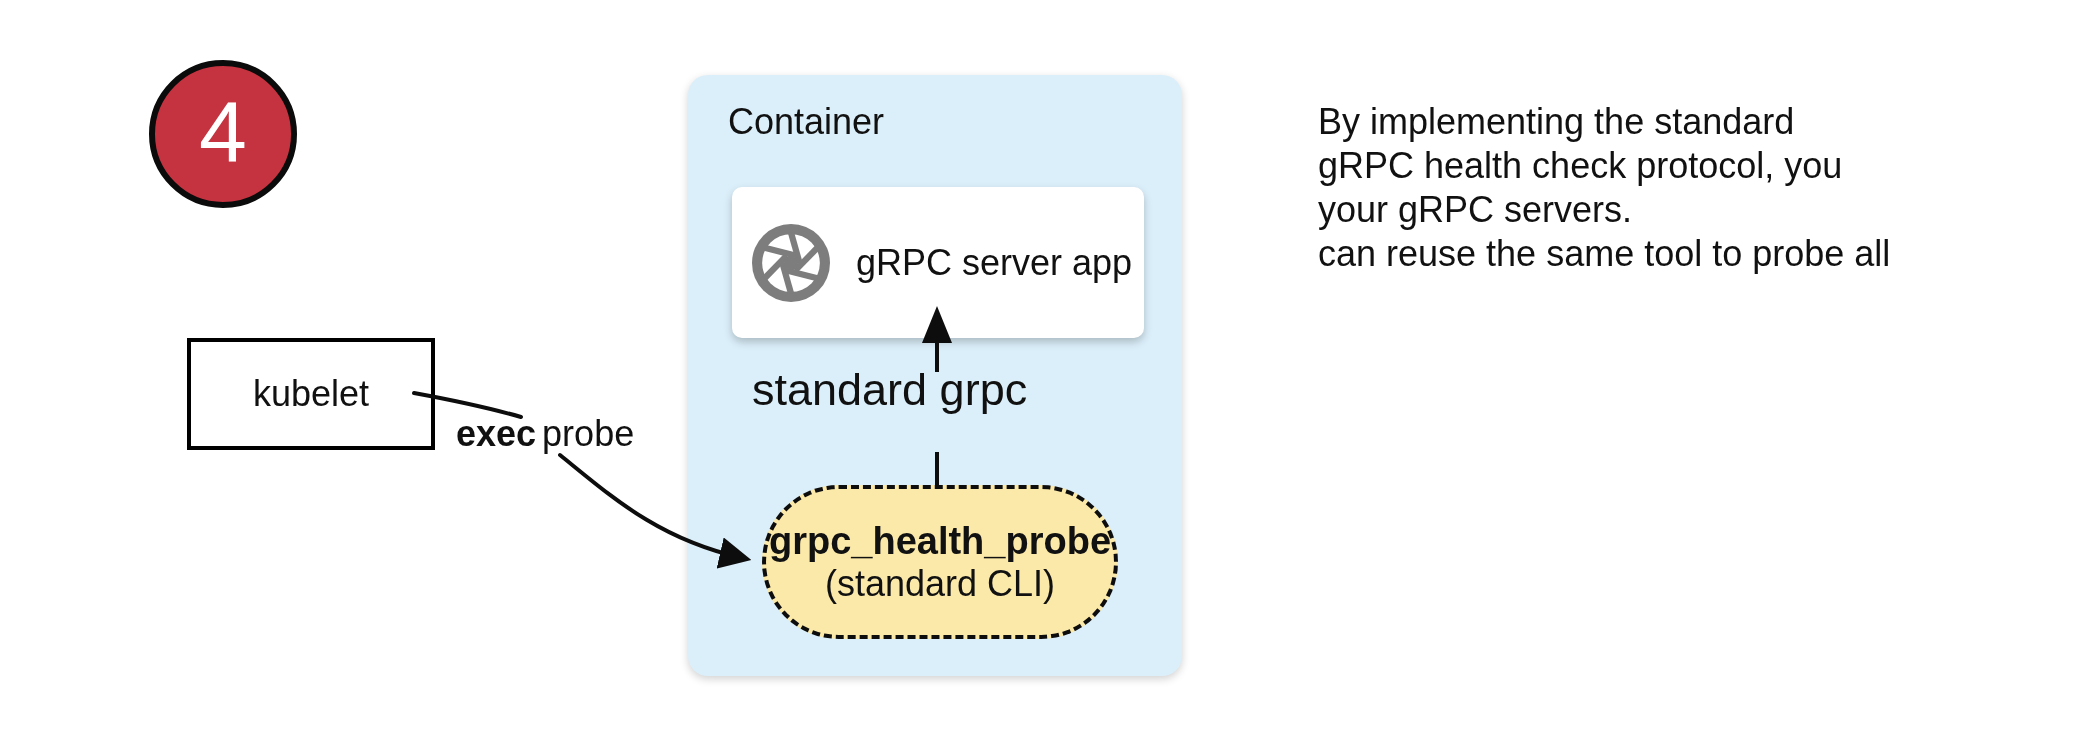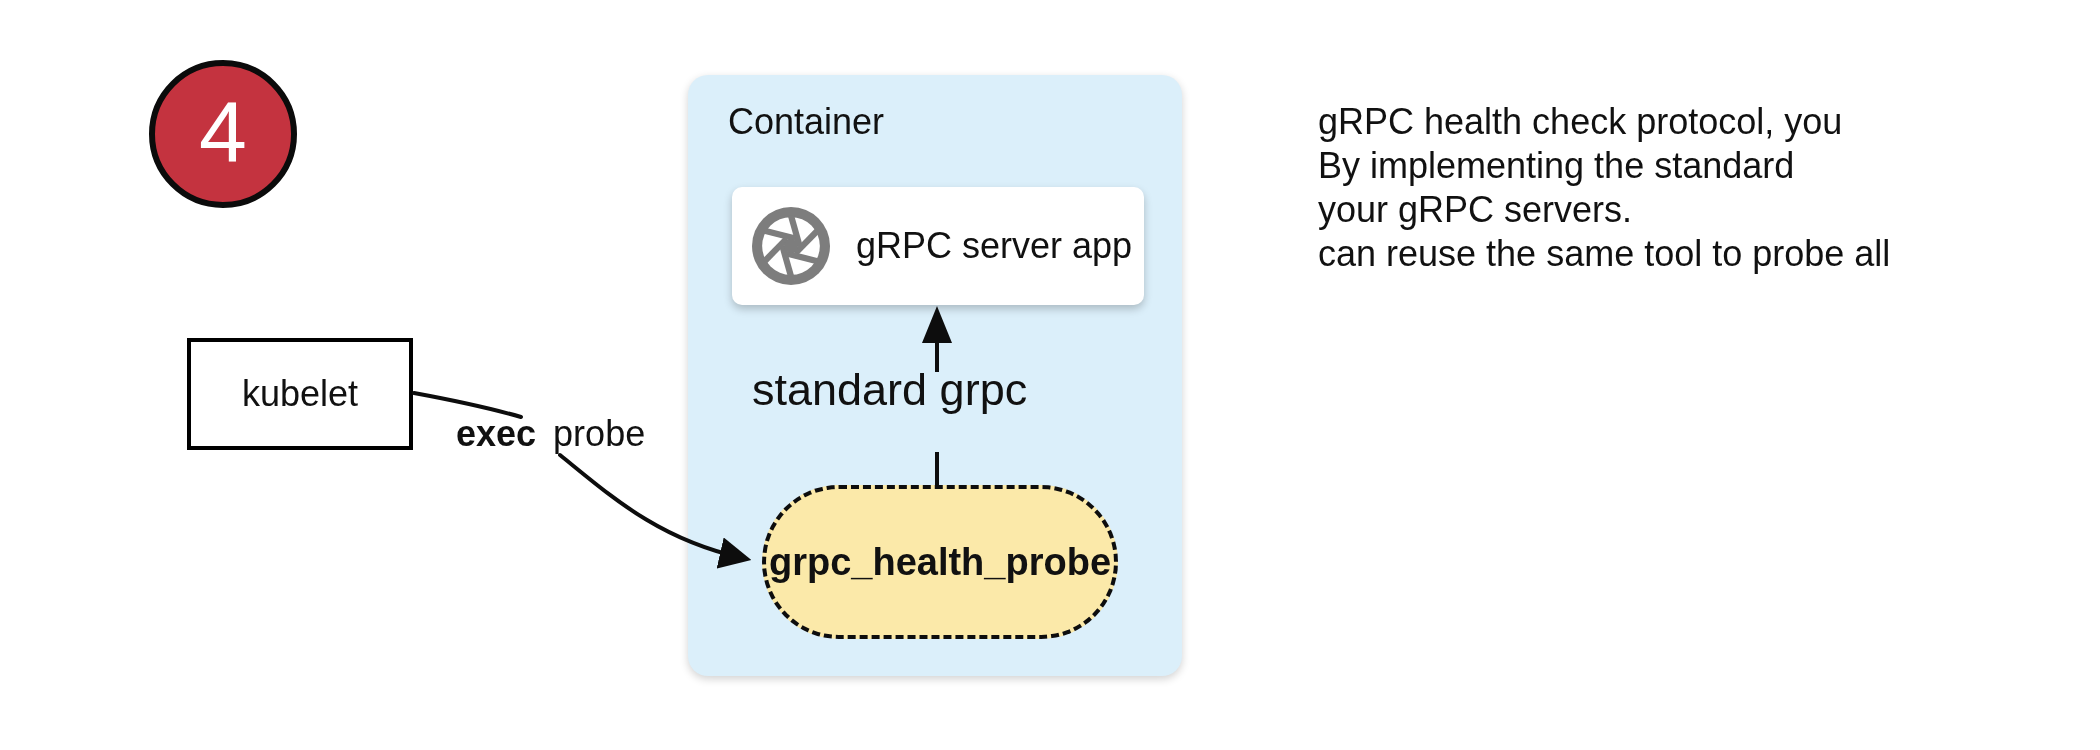--- a/index.html
+++ b/index.html
@@ -25,44 +25,44 @@
     left:149px; top:60px; width:148px; height:148px;
     background:var(--badge-red);
     border:6px solid #0b0b0b;
     border-radius:50%;
     display:flex; align-items:center; justify-content:center;
   }
   .step-badge span{color:#fff; font-size:86px; line-height:1; padding-bottom:6px;}
 
   
   .kubelet-box{
-    left:187px; top:338px; width:226px; height:112px;
+    left:187px; top:338px; width:248px; height:112px;
     background:#fff; border:4px solid #000;
     display:flex; align-items:center; justify-content:center;
     font-size:36px;
   }
 
   
   .exec-label{
     left:456px; top:413px; font-size:36px; white-space:nowrap;
   }
   .exec-label .b{font-weight:bold;margin-top:35px;}
-  .exec-label .r{margin-left:17px;}
+  .exec-label .r{margin-left:6px;}
 
   
   .container-box{
     left:688px; top:75px; width:494px; height:601px;
     background:var(--container-blue);
     border-radius:20px;
     box-shadow:0 3px 9px rgba(0,0,0,0.18);
   }
   .container-title{ left:40px; top:26px; font-size:36px; }
 
   .server-box{
-    left:44px; top:112px; width:412px; height:118px;
+    left:44px; top:112px; width:412px; height:151px;
     background:#fff; border-radius:10px;
     box-shadow:0 4px 8px rgba(0,0,0,0.22);
     display:flex; align-items:center; padding-left:20px;
   }
   .server-box svg{width:78px;height:78px;flex:none;}
   .server-box .lbl{font-size:36px; margin-left:26px; white-space:nowrap;}
 
   .protocol-label{
     left:64px; top:293px; width:366px;
     font-size:45px; line-height:43px;
@@ -122,26 +122,27 @@
     </svg>
     <span class="lbl">gRPC server app</span>
   </div>
 
   <div class="abs protocol-label">
     <div>standard grpc</div>
   </div>
 
   <div class="abs probe-pill">
     <div class="name">grpc_health_probe</div>
+    <div class="sub">(standard CLI)</div>
   </div>
 </div>
 
 <div class="abs note">
+  <div>By implementing the standard</div>
   <div>gRPC health check protocol, you</div>
-  <div>By implementing the standard</div>
   <div>your gRPC servers.</div>
   <div>can reuse the same tool to probe all</div>
 </div>
 
 <svg class="abs arrows" viewBox="0 0 2100 750">
   <defs>
     <marker id="ah" viewBox="0 0 10 10" refX="7" refY="5" markerWidth="8" markerHeight="8" orient="auto-start-reverse">
       <path d="M0,0 L10,5 L0,10 z" fill="#0d0d0d"></path>
     </marker>
   </defs>

